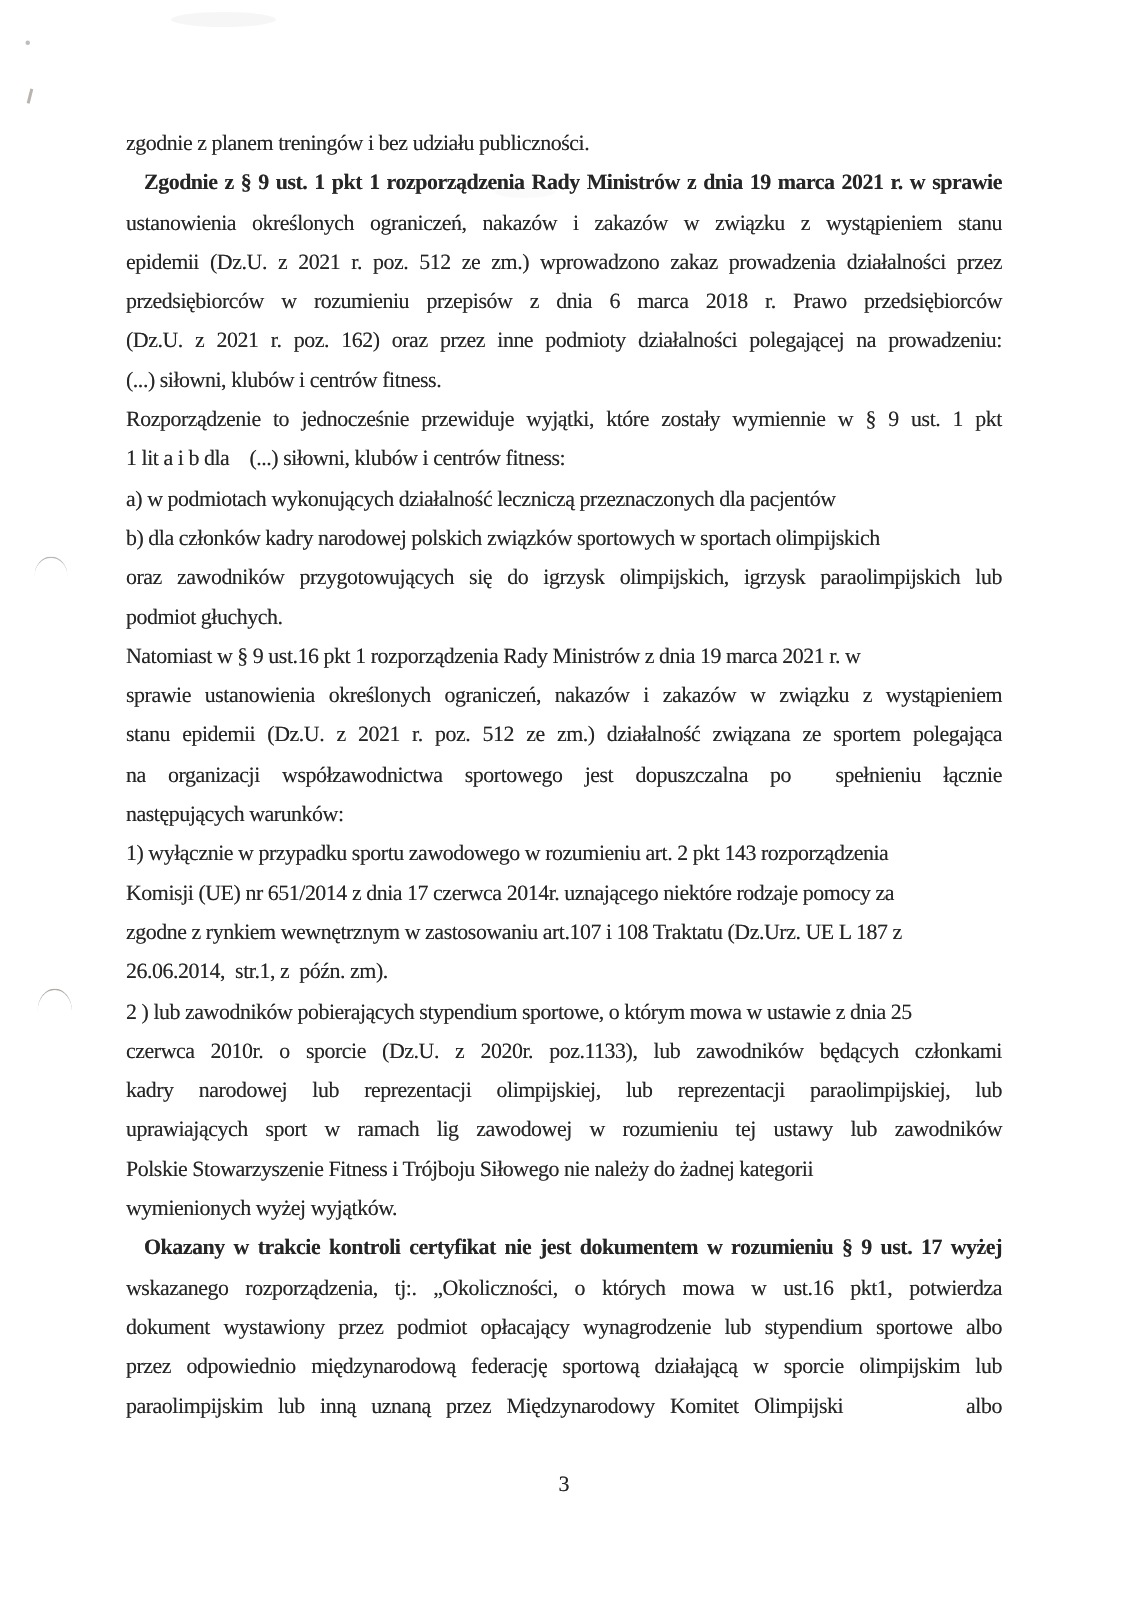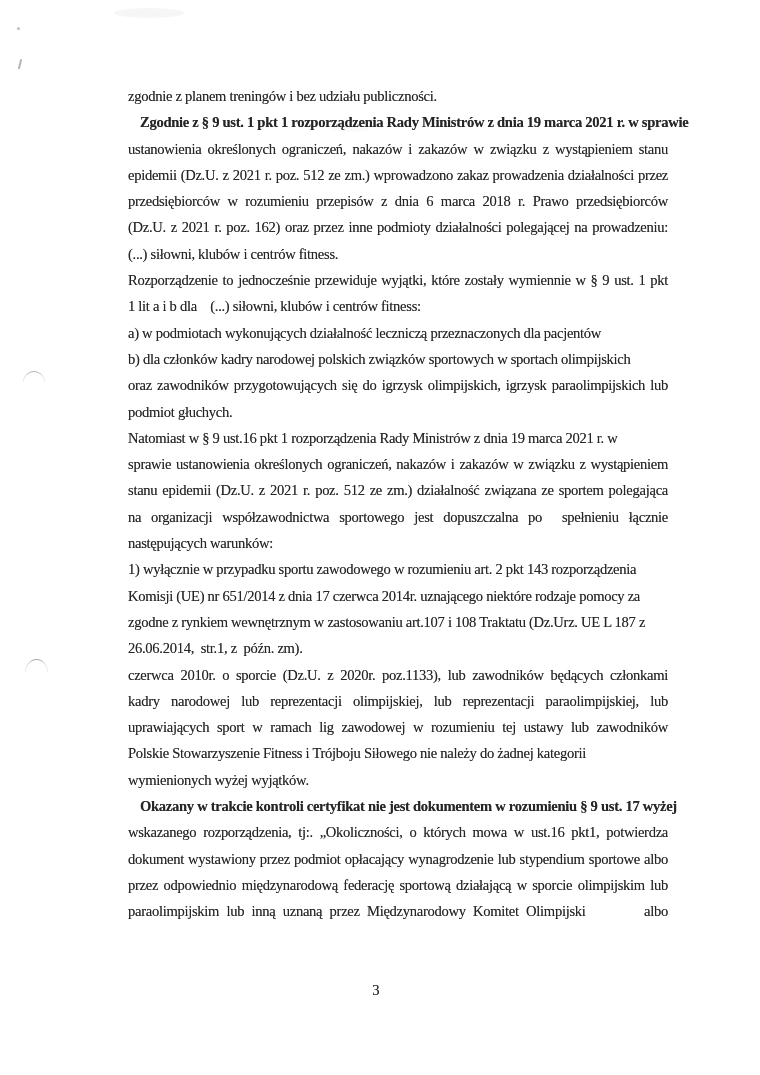--- a/index.html
+++ b/index.html
@@ -23,21 +23,20 @@
     width: 584px;
     font-size: 14.6px;
     letter-spacing: -0.3px;
     color: #262626;
     text-shadow: 0 0 0.4px rgba(45,45,45,0.55);
   }
   .line {
     height: 26.3px;
     line-height: 26.3px;
     white-space: nowrap;
-    margin-left: 44px;
   }
   .line.j {
     text-align: justify;
     text-align-last: justify;
   }
   .line.ind {
     text-indent: 12px;
     font-weight: bold;
   }
   .page-number {
@@ -107,20 +106,21 @@
       <div class="line">podmiot głuchych.</div>
       <div class="line">Natomiast w § 9 ust.16 pkt 1 rozporządzenia Rady Ministrów z dnia 19 marca 2021 r. w</div>
       <div class="line j">sprawie ustanowienia określonych ograniczeń, nakazów i zakazów w związku z wystąpieniem</div>
       <div class="line j">stanu epidemii (Dz.U. z 2021 r. poz. 512 ze zm.) działalność związana ze sportem polegająca</div>
       <div class="line j">na organizacji współzawodnictwa sportowego jest dopuszczalna po&nbsp;&nbsp;spełnieniu łącznie</div>
       <div class="line">następujących warunków:</div>
       <div class="line">1) wyłącznie w przypadku sportu zawodowego w rozumieniu art. 2 pkt 143 rozporządzenia</div>
       <div class="line">Komisji (UE) nr 651/2014 z dnia 17 czerwca 2014r. uznającego niektóre rodzaje pomocy za</div>
       <div class="line">zgodne z rynkiem wewnętrznym w zastosowaniu art.107 i 108 Traktatu (Dz.Urz. UE L 187 z</div>
       <div class="line">26.06.2014,&nbsp;&nbsp;str.1, z&nbsp;&nbsp;późn. zm).</div>
+      <div class="line">2 ) lub zawodników pobierających stypendium sportowe, o którym mowa w ustawie z dnia 25</div>
       <div class="line j">czerwca 2010r. o sporcie (Dz.U. z 2020r. poz.1133), lub zawodników będących członkami</div>
       <div class="line j">kadry narodowej lub reprezentacji olimpijskiej, lub reprezentacji paraolimpijskiej, lub</div>
       <div class="line j">uprawiających sport w ramach lig zawodowej w rozumieniu tej ustawy lub zawodników</div>
       <div class="line">Polskie Stowarzyszenie Fitness i Trójboju Siłowego nie należy do żadnej kategorii</div>
       <div class="line">wymienionych wyżej wyjątków.</div>
       <div class="line j ind">Okazany w trakcie kontroli certyfikat nie jest dokumentem w rozumieniu § 9 ust. 17 wyżej</div>
       <div class="line j">wskazanego rozporządzenia, tj:. „Okoliczności, o których mowa w ust.16 pkt1, potwierdza</div>
       <div class="line j">dokument wystawiony przez podmiot opłacający wynagrodzenie lub stypendium sportowe albo</div>
       <div class="line j">przez odpowiednio międzynarodową federację sportową działającą w sporcie olimpijskim lub</div>
       <div class="line j">paraolimpijskim lub inną uznaną przez Międzynarodowy Komitet Olimpijski&nbsp;&nbsp;&nbsp;&nbsp;&nbsp;&nbsp;&nbsp;&nbsp;albo</div>

